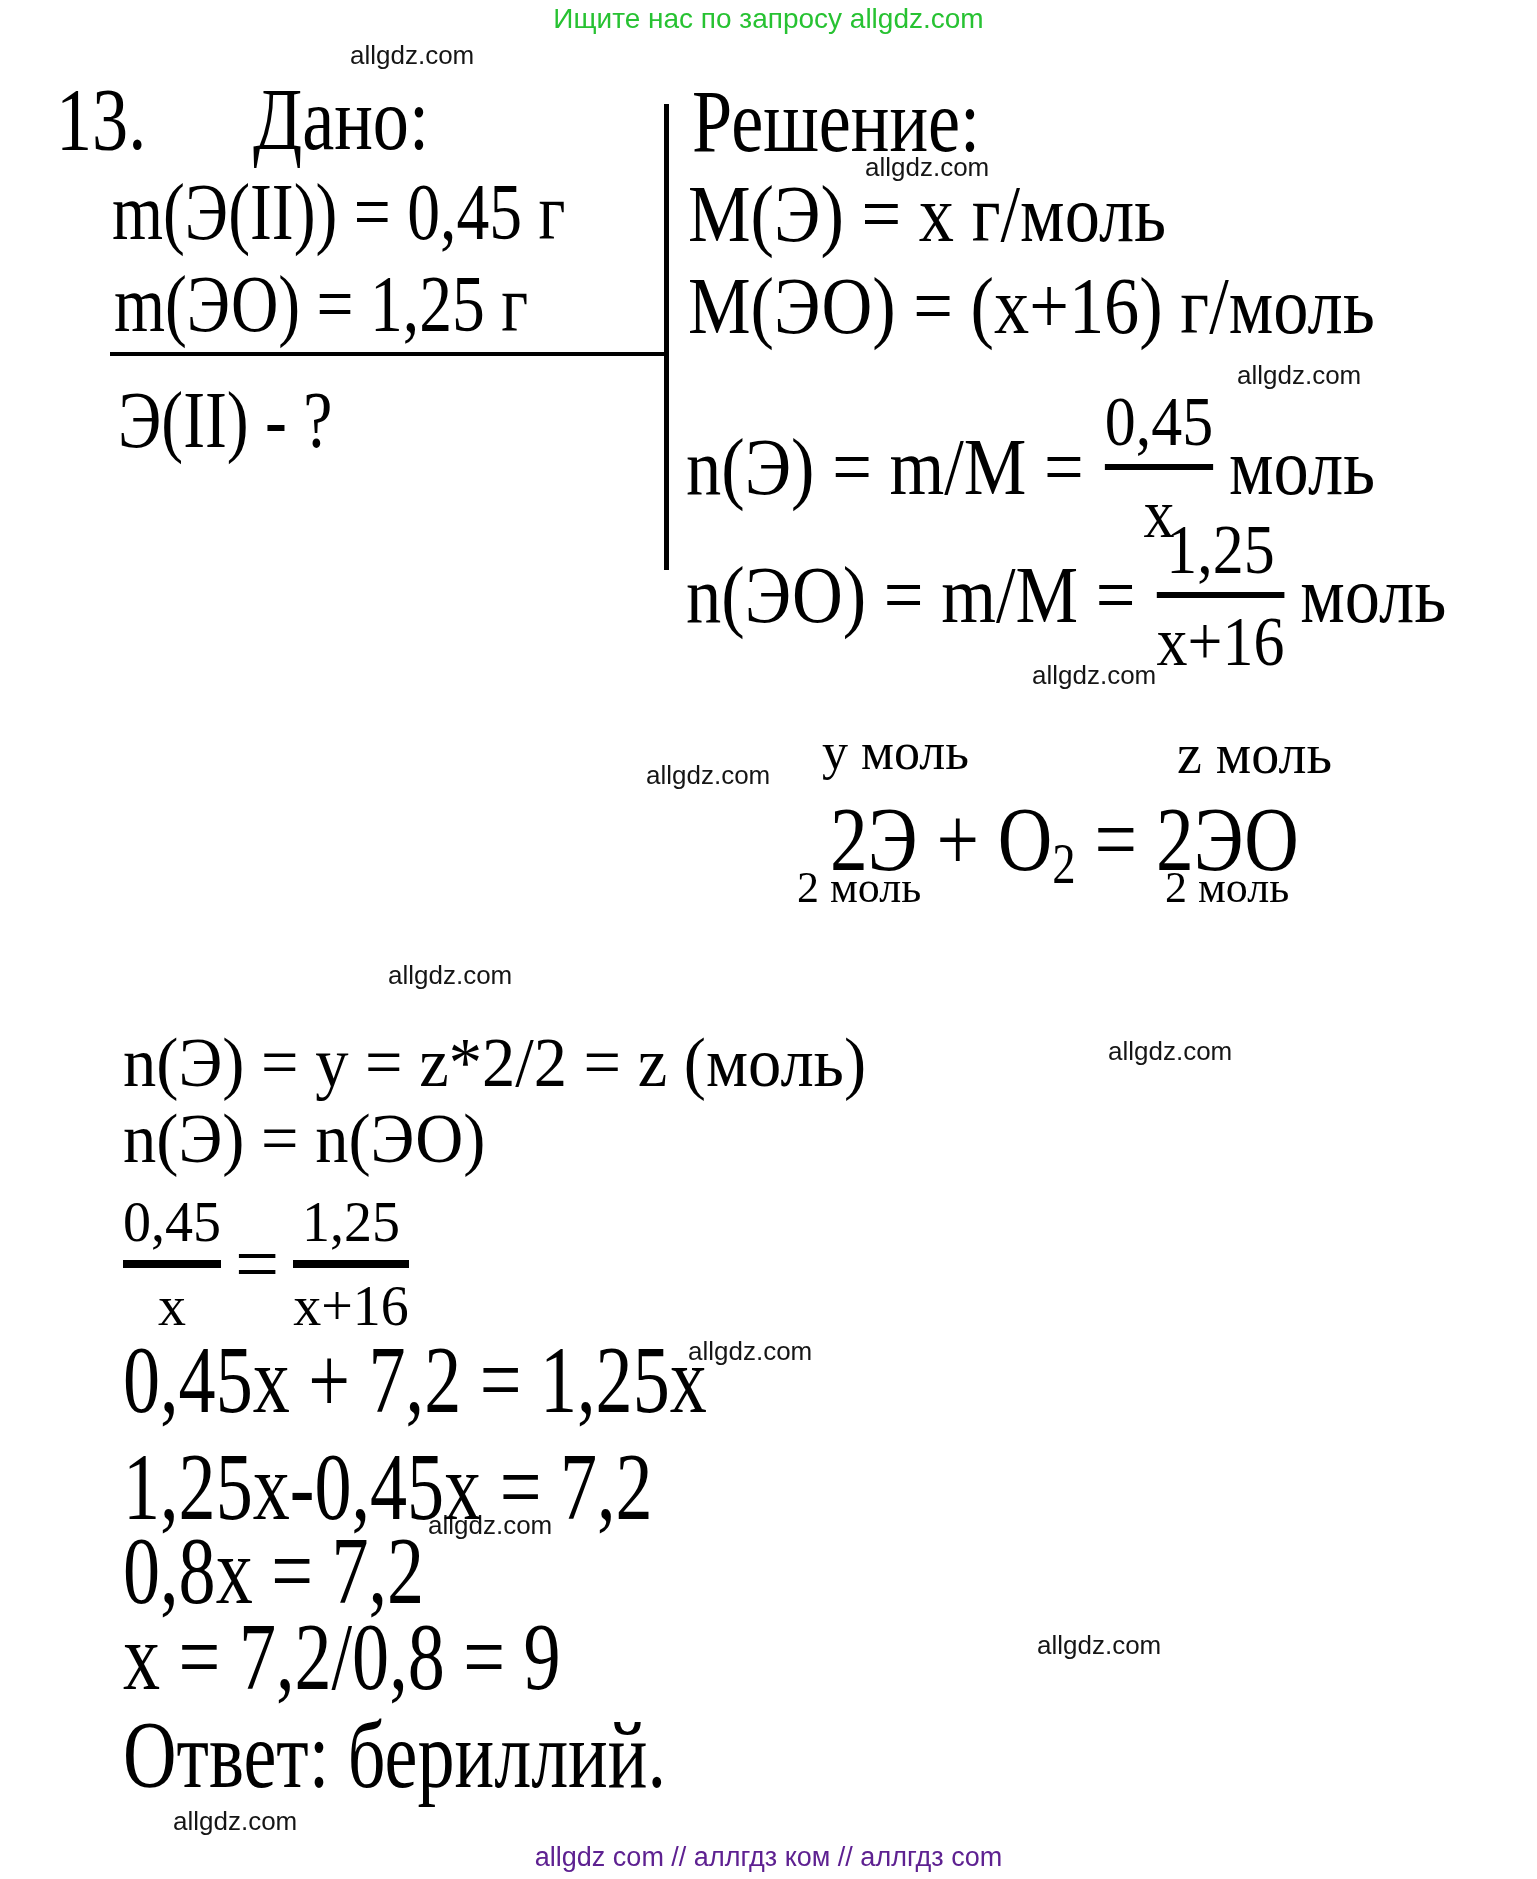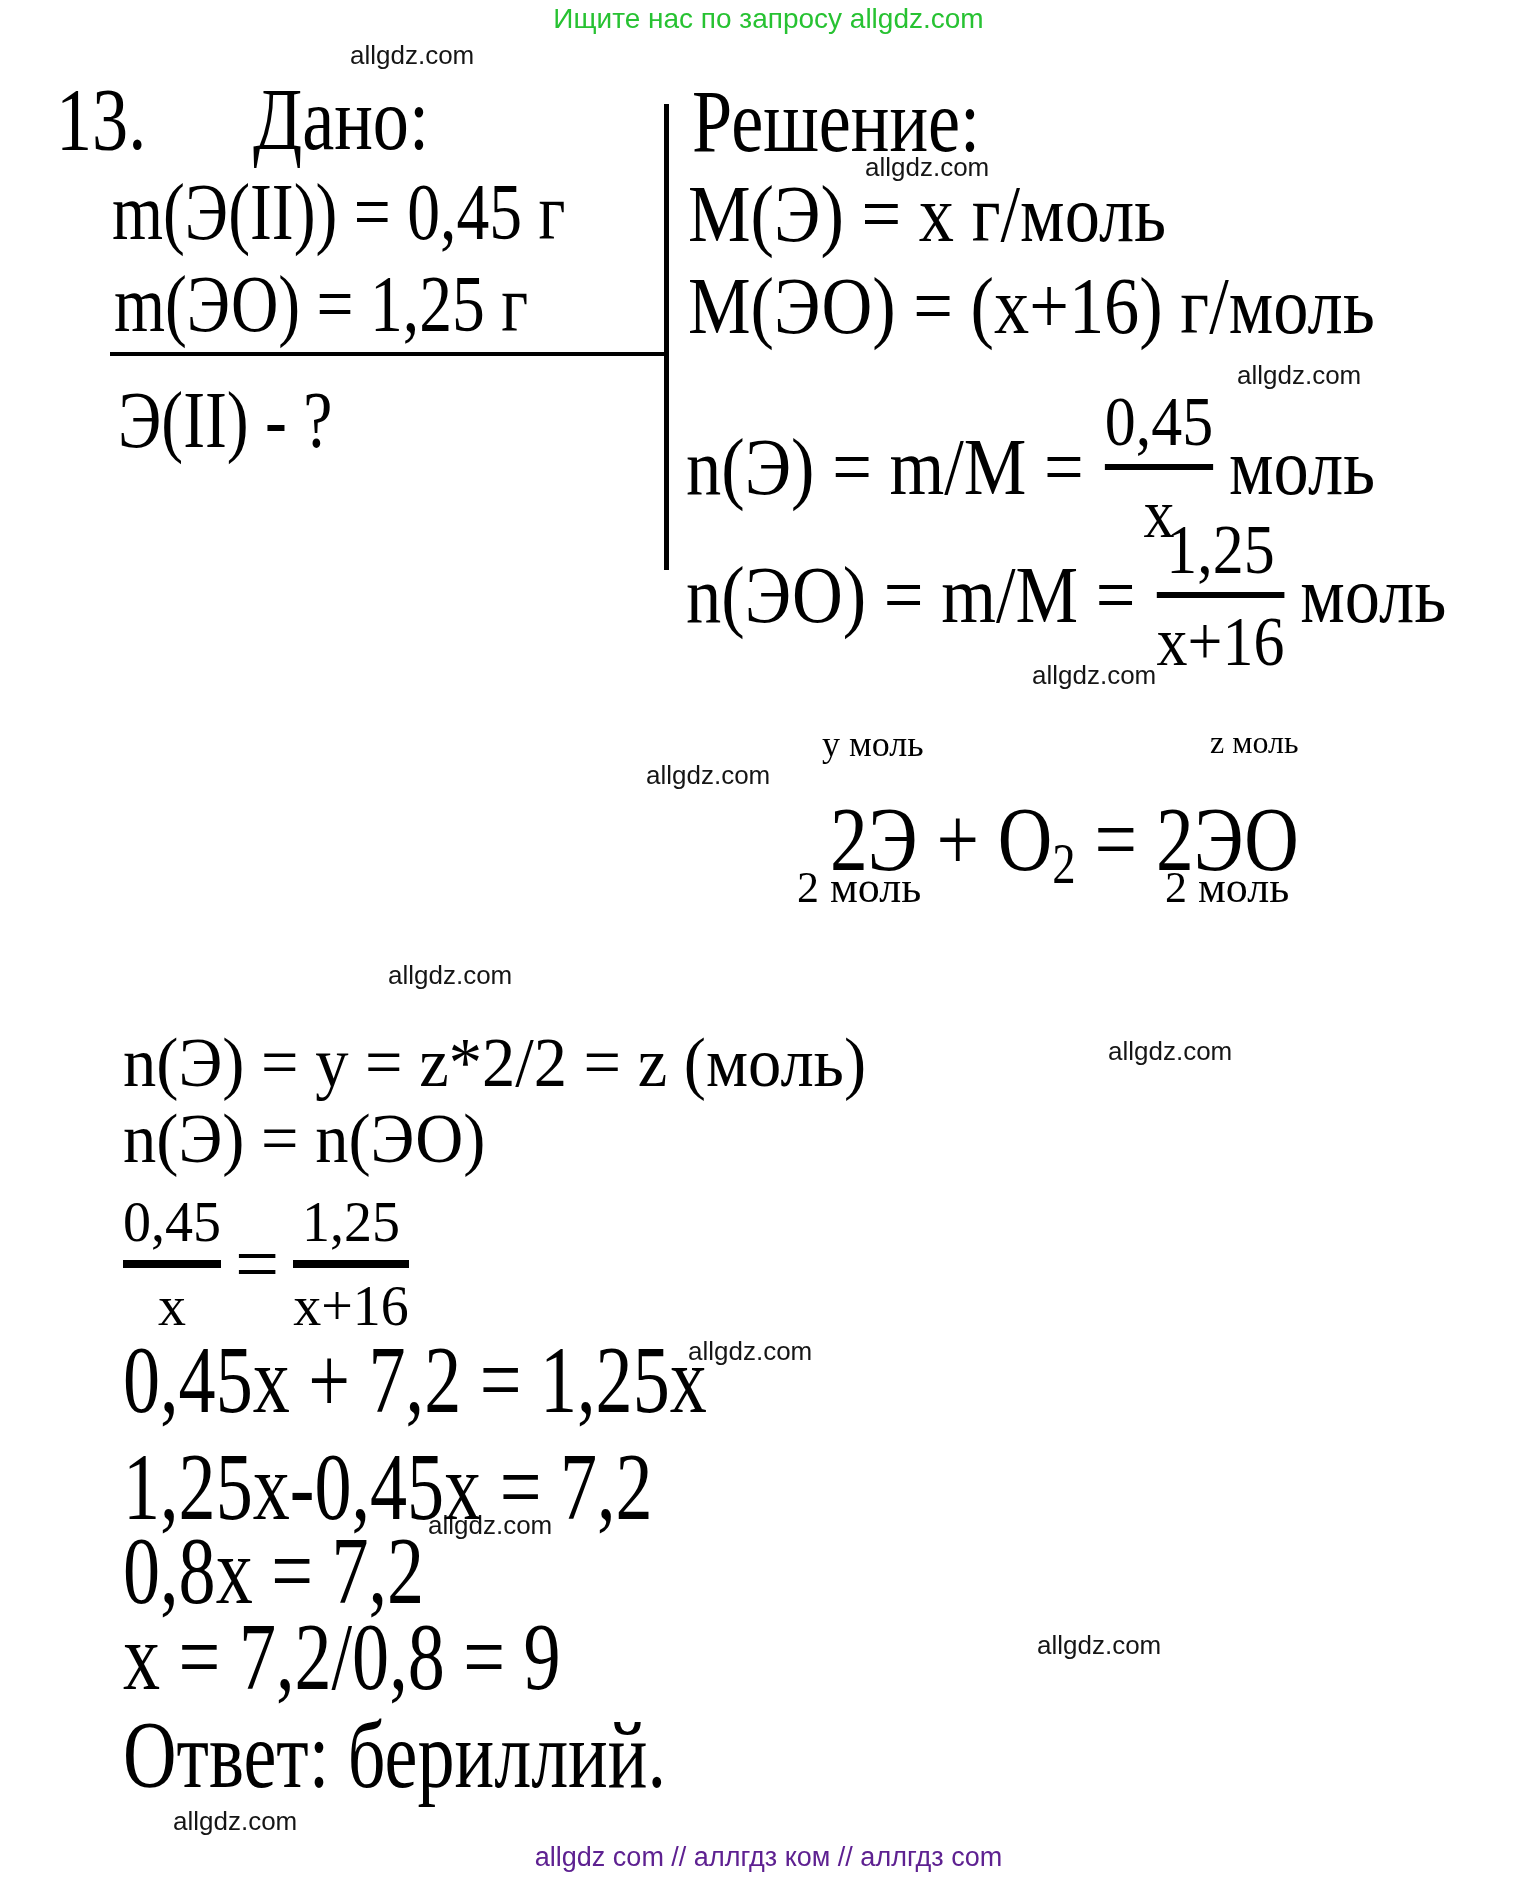--- a/index.html
+++ b/index.html
@@ -72,22 +72,22 @@
   <div class="ln sx88 fracrow" style="left:686px;top:514px;font-size:80px;">
     <span>n(ЭО) = m/M =</span>
     <span class="frac" style="margin:0 18px 0 24px;font-size:0.88em;">
       <span class="num">1,25</span>
       <span class="bar"></span>
       <span class="den">x+16</span>
     </span>
     <span>моль</span>
   </div>
 
-  <div class="ln" style="left:822px;top:726px;font-size:36px;">у моль</div>
-  <div class="ln" style="left:1210px;top:726px;font-size:32px;">z моль</div>
+  <div class="ln" style="left:822px;top:726px;font-size:52px;">у моль</div>
+  <div class="ln" style="left:1177px;top:726px;font-size:56px;">z моль</div>
 
   <div class="ln sx82" style="left:830px;top:793px;font-size:92px;"><span>2Э + O</span><span class="sub2">2</span><span> = 2ЭО</span></div>
 
   <div class="ln" style="left:797px;top:866px;font-size:44px;">2 моль</div>
   <div class="ln" style="left:1165px;top:866px;font-size:44px;">2 моль</div>
 
   <div class="ln sx95" style="left:123px;top:1028px;font-size:70px;">n(Э) = y = z*2/2 = z (моль)</div>
   <div class="ln sx95" style="left:123px;top:1104px;font-size:70px;">n(Э) = n(ЭО)</div>
 
   <div class="ln fracrow" style="left:123px;top:1194px;font-size:56px;">

